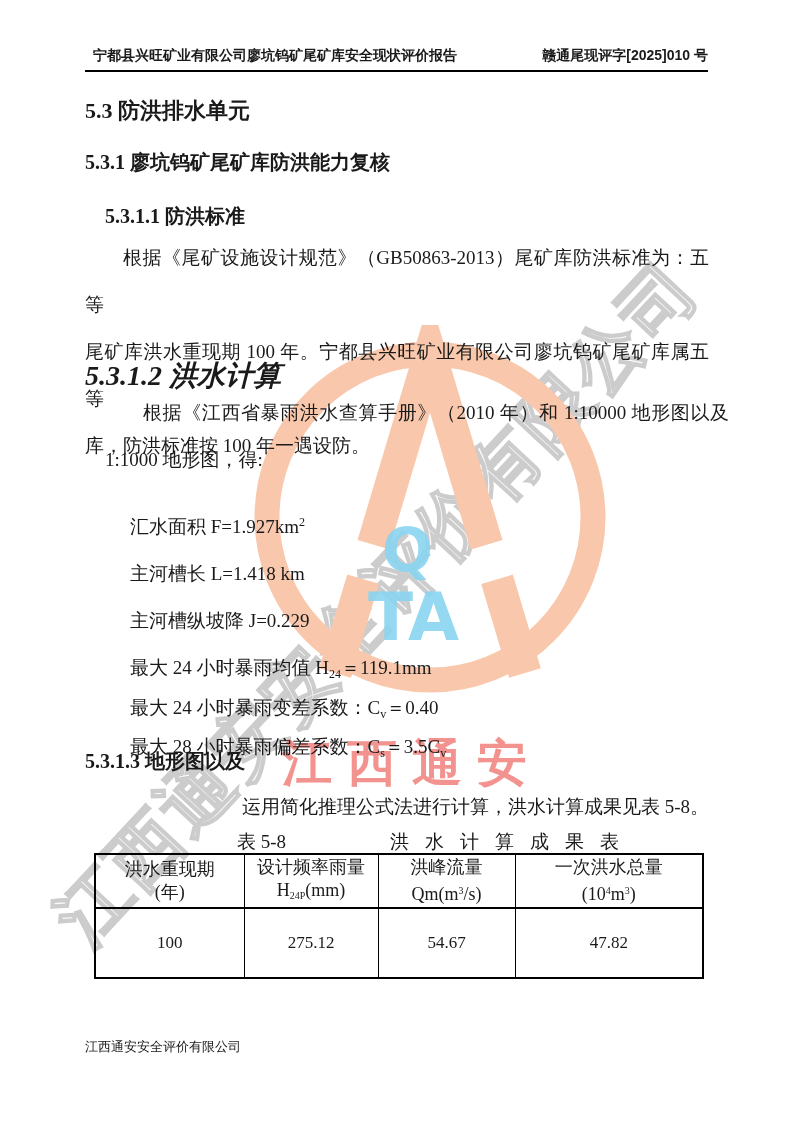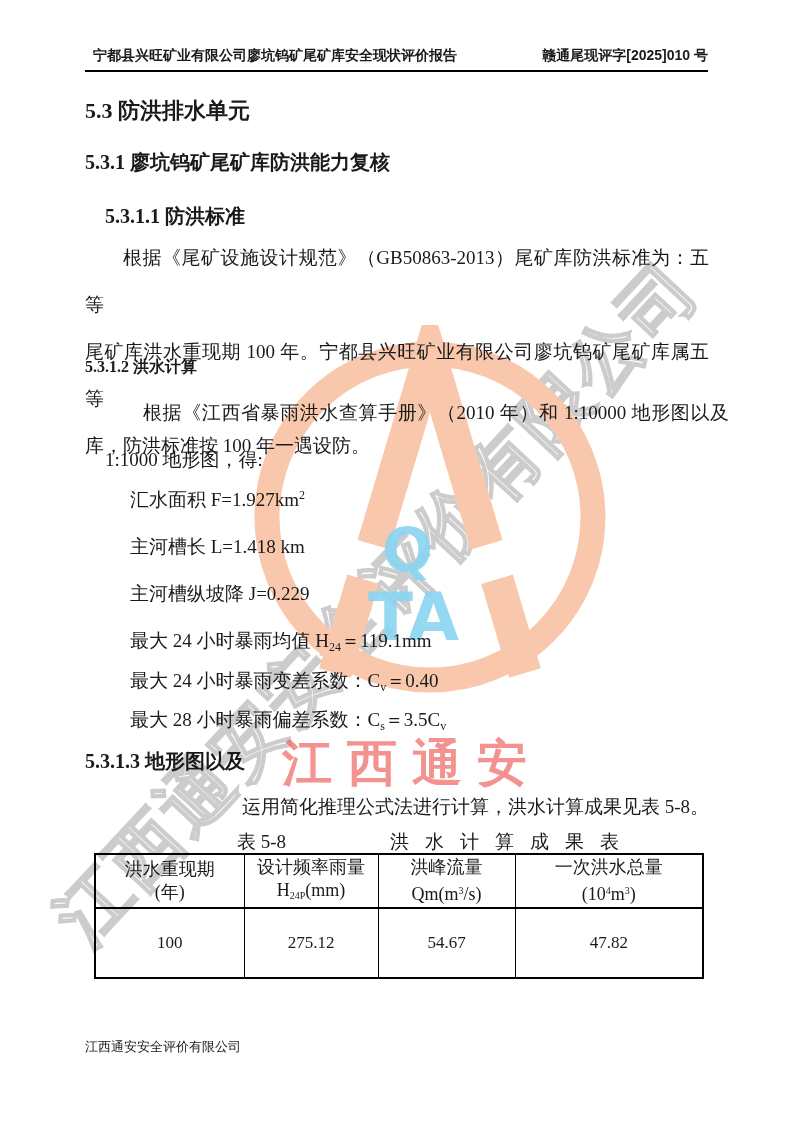--- a/index.html
+++ b/index.html
@@ -31,29 +31,29 @@
   .hdr{
     position:absolute; top:47px; font-size:14px; font-weight:600;
     font-family:"Liberation Sans","DejaVu Sans",sans-serif;
   }
   .hdr-left{left:93px;} .hdr-right{right:85px;}
   .hdr-rule{position:absolute; left:85px; top:70px; width:623px; height:2px; background:#000;}
   .hx{position:absolute; left:85px; font-weight:bold; white-space:nowrap;}
   .h-lv1{top:96px;  font-size:22px;}
   .h-lv2{top:149px; font-size:20px;}
   .h-lv3{top:203px; font-size:20px;margin-left:20px;}
-  .h-lv4{top:357px; font-size:16px;}
+  .h-lv4{top:357px; font-size:28px;font-style:italic;}
   .h-lv5{top:748px; font-size:20px;}
   .para{position:absolute; left:85px; width:624px; font-size:19px;}
   .para .ln{line-height:47px; text-align:justify;}
   .para .ln.full{text-align-last:justify;}
   .para .ln.first{text-indent:38px;}
   .p1{top:234px;} .p2{top:389px;margin-left:20px;}
   .p3{top:783px;} .p3 .ln{text-align:right;}
-  .formula{position:absolute; left:130px; font-size:19px; white-space:nowrap;}
+  .formula{position:absolute; left:130px; font-size:19px; white-space:nowrap;margin-top:27px;}
   .f1{top:487px;} .f2{top:534px;} .f3{top:581px;}
   .f4{top:628px;} .f5{top:668px;} .f6{top:707px;}
   .fsub{font-size:12px; vertical-align:-4px;}
   .fsup{font-size:12px; vertical-align:7px;}
   .cap-label{position:absolute; left:237px; top:829px; font-size:19px;}
   .cap-title{position:absolute; left:390px; top:829px; font-size:19px; letter-spacing:16px; white-space:nowrap;}
   table.result{
     position:absolute; left:94px; top:853px; width:608px;
     border-collapse:collapse; border:2px solid #000;
     table-layout:fixed; text-align:center;

